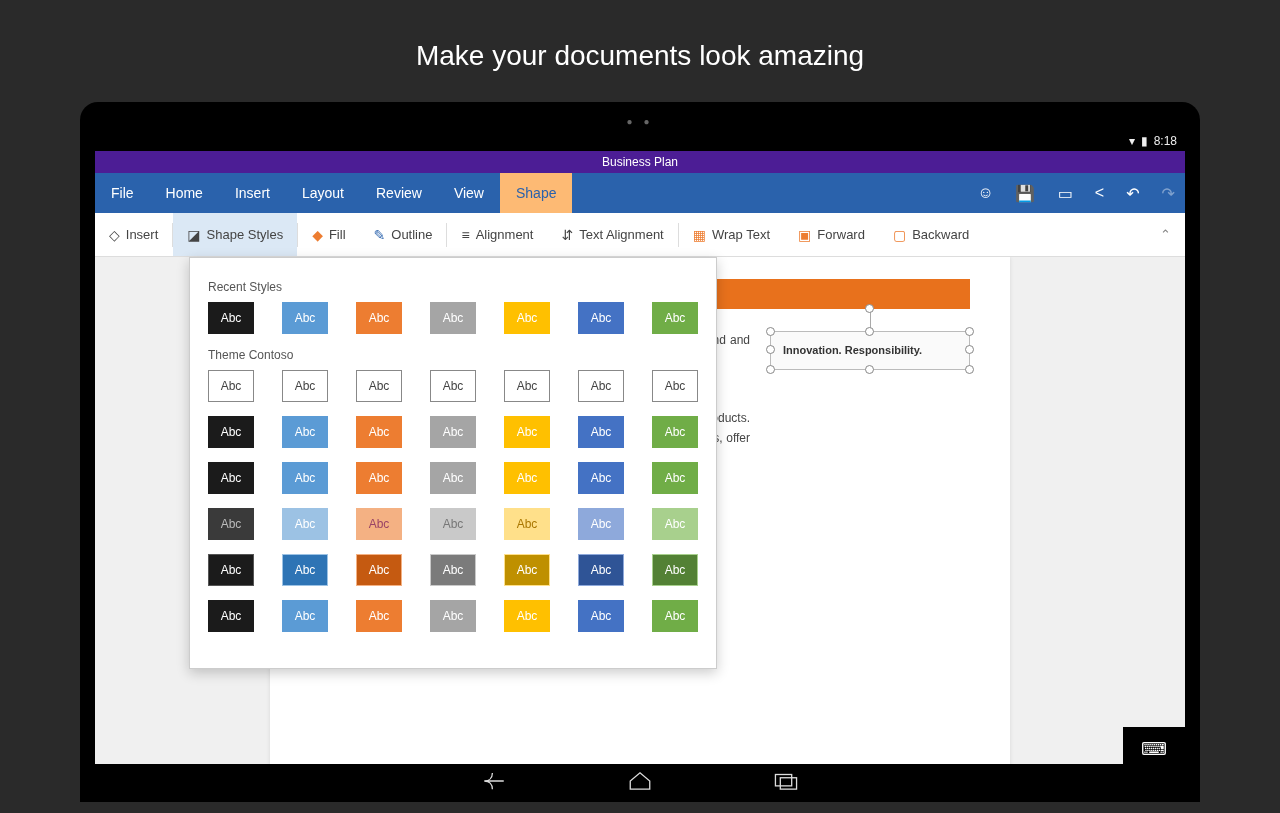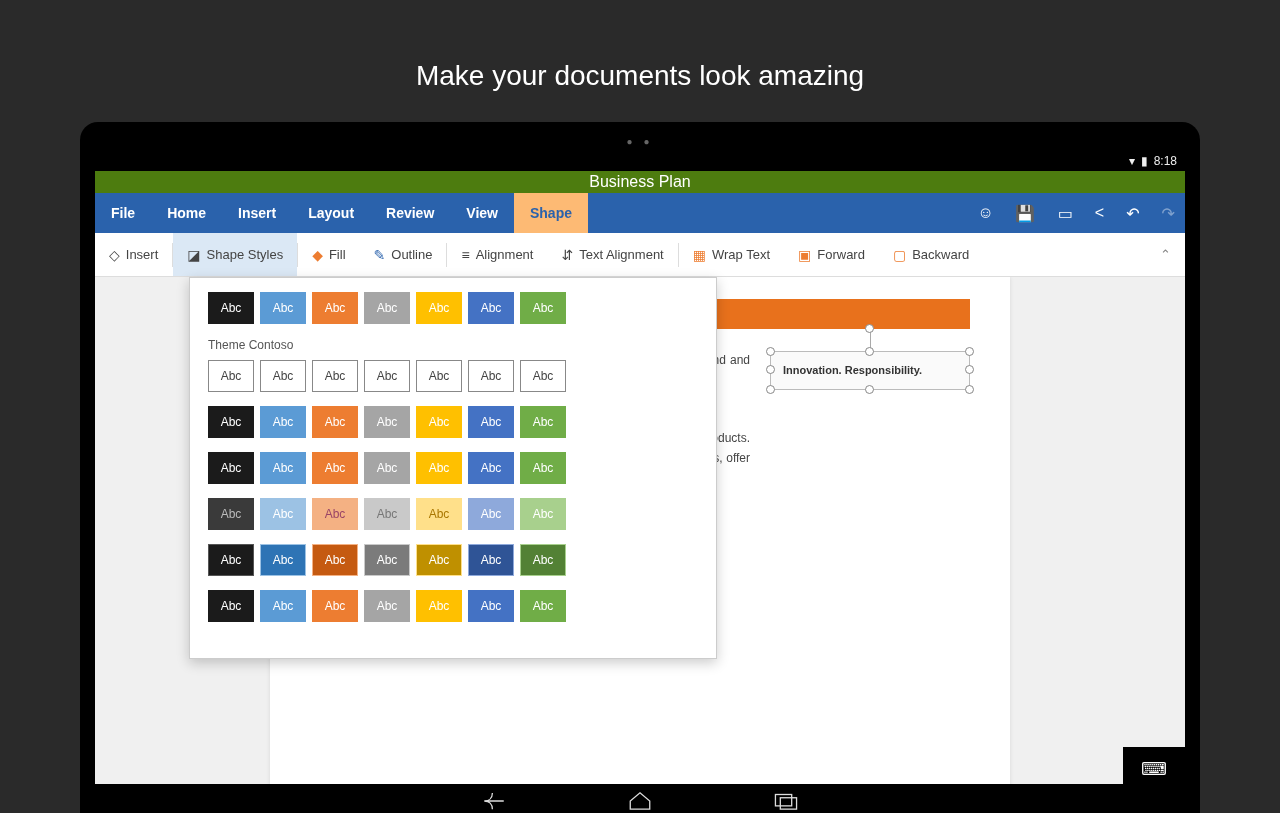--- a/index.html
+++ b/index.html
@@ -1,33 +1,33 @@
 <!DOCTYPE html>
 <html><head>
 <meta charset="utf-8">
 <style>
   * { margin: 0; padding: 0; box-sizing: border-box; font-family: "Segoe UI", sans-serif; }
   body { background: #2a2a2a; width: 1280px; height: 813px; overflow: hidden; }
-  .promo-title { color: #fff; font-weight: 300; font-size: 28px; text-align: center; padding: 40px 0 30px; margin-top: 20px; }
+  .promo-title { color: #fff; font-weight: 300; font-size: 28px; text-align: center; padding: 40px 0 30px; }
   .tablet { width: 1120px; height: 700px; margin: 0 auto; background: #000; border-radius: 18px; padding: 14px 0 0; position: relative; }
   .tablet-camera { text-align: center; color: #666; font-size: 10px; letter-spacing: 4px; padding-bottom: 4px; }
   .screen { background: #fff; width: 1090px; margin: 0 auto; height: 640px; position: relative; overflow: hidden; }
 
   
   .statusbar { background: #000; color: #eee; height: 20px; display: flex; justify-content: flex-end; align-items: center; font-size: 12px; padding: 0 8px; gap: 6px; }
   .statusbar span { display: inline-block; }
   .wifi-icon, .batt-icon { font-size: 12px; }
 
   
-  .titlebar { background: #4d7c0f; color: #fff; height: 22px; display: flex; align-items: center; justify-content: center; font-size: 16px; position: relative; }
+  .titlebar { background: #4c1d95; color: #fff; height: 22px; display: flex; align-items: center; justify-content: center; font-size: 12px; position: relative; }
   .titlebar-title { }
 
   
   .menubar { background: #2a62ac; height: 40px; display: flex; align-items: flex-end; color: #fff; font-size: 14px; position: relative; }
-  .menu-tabs { display: flex; height: 100%; align-items: stretch; font-weight: bold; }
+  .menu-tabs { display: flex; height: 100%; align-items: stretch; }
   .menu-tab { padding: 0 16px; display: flex; align-items: center; cursor: pointer; }
   .menu-tab.active { background: #fdba74; color: #2a62ac; }
   .menu-right { position: absolute; right: 10px; top: 0; height: 100%; display: flex; align-items: center; gap: 22px; font-size: 16px; }
   .menu-right .icn { cursor: pointer; }
 
   
   .ribbon { background: #fff; border-bottom: 1px solid #ddd; height: 44px; display: flex; align-items: center; font-size: 13px; color: #444; position: relative; }
   .ribbon-item { display: flex; align-items: center; gap: 6px; padding: 0 14px; cursor: pointer; height: 100%; }
   .ribbon-item.active { background: #dbe8f5; }
   .ribbon-sep { width: 1px; height: 24px; background: #ddd; }
@@ -54,21 +54,21 @@
   .rot-line { position: absolute; top: -20px; left: 50%; width: 1px; height: 16px; background: #aaa; }
 
   .infographic { margin-top: 40px; display: flex; align-items: center; gap: 16px; }
   .big-1 { font-size: 56px; font-weight: 700; color: #f0a020; line-height: 1; }
   .factory-icon { width: 46px; height: 40px; background: #f0a020; clip-path: polygon(0 100%, 0 30%, 20% 30%, 20% 10%, 35% 30%, 50% 10%, 65% 30%, 80% 10%, 100% 30%, 100% 100%); position: relative; }
   .info-text { font-size: 11px; color: #e8711c; font-weight: 600; letter-spacing: 0.5px; }
 
   
   .styles-dropdown { position: absolute; top: 126px; left: 94px; width: 528px; background: #fff; border: 1px solid #ccc; box-shadow: 0 4px 12px rgba(0,0,0,0.2); padding: 14px 18px 22px; z-index: 100; }
   .styles-section-title { font-size: 12px; color: #555; margin: 8px 0; }
-  .styles-row { display: flex; gap: 6px; margin-bottom: 14px; text-align: right; }
+  .styles-row { display: flex; gap: 28px; margin-bottom: 14px; text-align: right; }
   .swatch { width: 46px; height: 32px; display: flex; align-items: center; justify-content: center; font-size: 12px; cursor: pointer; }
   .outline { border: 1px solid #888; color: #444; background: #fff; }
 
   
   .kbd-btn { position: absolute; right: 0; bottom: 0; width: 62px; height: 44px; background: #000; color: #fff; display: flex; align-items: center; justify-content: center; font-size: 18px; }
 
   
   .nav-bar { position: absolute; bottom: 0; left: 0; right: 0; height: 38px; background: #000; display: flex; align-items: center; justify-content: center; gap: 120px; color: #ddd; }
   .nav-bar .nav-icn svg { width: 26px; height: 20px; stroke: #ddd; fill: none; stroke-width: 1.6; }
 
@@ -211,20 +211,21 @@
           <span class="info-text">
             <span>TV MANUFACTURED</span><br>
             <span>BY CONTOSO</span>
           </span>
         </div>
 
       </div>
     </div>
 
     <div class="styles-dropdown">
+      <div class="styles-section-title">Recent Styles</div>
       <div class="styles-row">
         <div class="swatch col-black">Abc</div>
         <div class="swatch col-blue">Abc</div>
         <div class="swatch col-orange">Abc</div>
         <div class="swatch col-gray">Abc</div>
         <div class="swatch col-yellow">Abc</div>
         <div class="swatch col-dblue">Abc</div>
         <div class="swatch col-green">Abc</div>
       </div>
 

